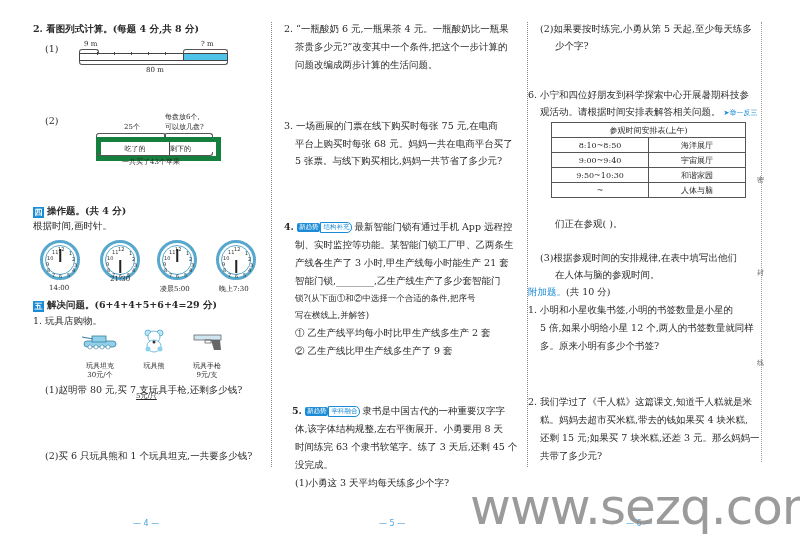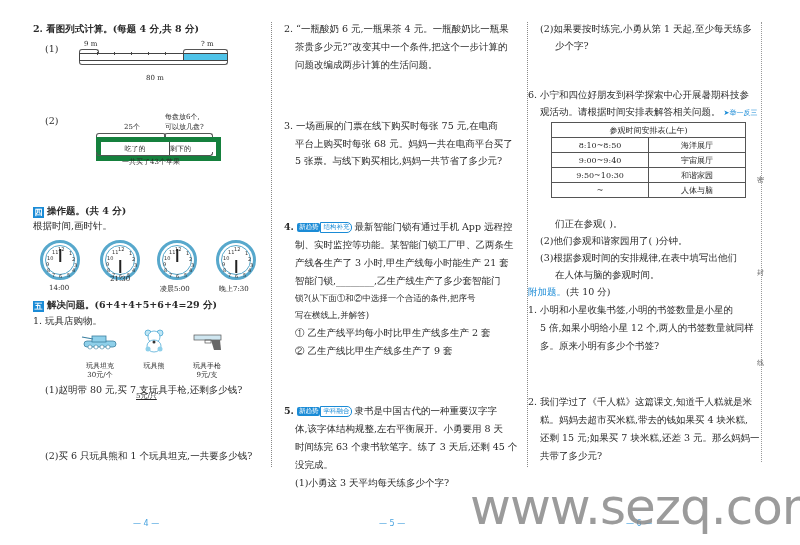--- a/index.html
+++ b/index.html
@@ -56,21 +56,21 @@
     <div class="abs" style="left:183px;top:49px;width:43px;height:3px;border:1px solid #555;border-bottom:none;border-radius:3px 3px 0 0;"></div>
     <div class="bar" style="left:79px;top:53px;width:104px;"></div>
     <div class="bar" style="left:183px;top:53px;width:43px;background:#4fc3e8;"></div>
     <div class="abs" style="left:97px;top:52px;width:1px;height:3px;background:#444;"></div>
     <div class="abs" style="left:114px;top:52px;width:1px;height:3px;background:#444;"></div>
     <div class="abs" style="left:131px;top:52px;width:1px;height:3px;background:#444;"></div>
     <div class="abs" style="left:148px;top:52px;width:1px;height:3px;background:#444;"></div>
     <div class="abs" style="left:165px;top:52px;width:1px;height:3px;background:#444;"></div>
     <div class="abs" style="left:79px;top:61px;width:147px;height:3px;border:1px solid #555;border-top:none;border-radius:0 0 3px 3px;"></div>
   </div>
-  <div class="abs small" style="left:146px;top:66px;margin-top:8px;">80 m</div>
+  <div class="abs small" style="left:146px;top:66px;">80 m</div>
 
   <div class="abs t" style="left:45px;top:112px;">(2)</div>
   <div class="abs small" style="left:165px;top:112px;">每盘放6个,</div>
   <div class="abs small" style="left:165px;top:122px;">可以放几盘?</div>
   <div class="abs small" style="left:124px;top:122px;">25个</div>
   <div class="abs" style="left:96px;top:133px;width:68px;height:3px;border:1px solid #555;border-bottom:none;border-radius:3px 3px 0 0;"></div>
   <div class="abs" style="left:164px;top:133px;width:47px;height:3px;border:1px solid #555;border-bottom:none;border-radius:3px 3px 0 0;"></div>
   <div class="abs" style="left:96px;top:137px;width:115px;height:14px;border:5px solid #15803d;display:flex;">
     <div style="width:68px;border-right:1px solid #444;font-size:7px;line-height:14px;text-align:center;">吃了的</div>
     <div style="flex:1;font-size:7px;line-height:14px;text-align:left;">剩下的</div>
@@ -208,34 +208,34 @@
     <span class="badge solid">新趋势</span><span class="badge outline">结构补充</span><span>最新智能门锁有通过手机 App 远程控</span>
   </div>
   <div class="abs t" style="left:27px;top:236px;">制、实时监控等功能。某智能门锁工厂甲、乙两条生</div>
   <div class="abs t" style="left:27px;top:254px;">产线各生产了 3 小时,甲生产线每小时能生产 21 套</div>
   <div class="abs t" style="left:27px;top:272px;">智能门锁,________,乙生产线生产了多少套智能门</div>
   <div class="abs t" style="left:27px;top:290px;font-size:8.5px;">锁?(从下面①和②中选择一个合适的条件,把序号</div>
   <div class="abs t" style="left:27px;top:307px;font-size:8.5px;">写在横线上,并解答)</div>
   <div class="abs t" style="left:27px;top:324px;">① 乙生产线平均每小时比甲生产线多生产 2 套</div>
   <div class="abs t" style="left:27px;top:342px;">② 乙生产线比甲生产线多生产了 9 套</div>
 
-  <div class="abs t" style="left:16px;top:402px;">
+  <div class="abs t" style="left:24px;top:402px;">
     <span class="q">5.</span>
     <span class="badge solid">新趋势</span><span class="badge outline">学科融合</span><span>隶书是中国古代的一种重要汉字字</span>
   </div>
   <div class="abs t" style="left:27px;top:420px;">体,该字体结构规整,左右平衡展开。小勇要用 8 天</div>
   <div class="abs t" style="left:27px;top:438px;">时间练完 63 个隶书软笔字。练了 3 天后,还剩 45 个</div>
   <div class="abs t" style="left:27px;top:456px;">没完成。</div>
   <div class="abs t" style="left:27px;top:474px;">(1)小勇这 3 天平均每天练多少个字?</div>
 
   <div class="pageno" style="left:111px;">— 5 —</div>
 </div>
 
 <div class="col col3">
-  <div class="abs t" style="left:14px;top:20px;">(2)如果要按时练完,小勇从第 1 天起,至少每天练多</div>
+  <div class="abs t" style="left:14px;top:20px;">(2)如果要按时练完,小勇从第 5 天起,至少每天练多</div>
   <div class="abs t" style="left:29px;top:37px;">少个字?</div>
 
   <div class="abs t" style="left:2px;top:86px;">6. 小宁和四位好朋友到科学探索中心开展暑期科技参</div>
   <div class="abs t" style="left:14px;top:103px;">
     <span>观活动。请根据时间安排表解答相关问题。</span>
     <span class="blue" style="font-size:7px;font-family:'DejaVu Sans',sans-serif;">➤举一反三</span>
   </div>
 
   <table class="sched" style="left:25px;top:122px;width:195px;">
     <tbody>
@@ -255,21 +255,20 @@
           <td>和谐家园</td>
         </tr>
     <tr>
           <td>~</td>
           <td>人体与脑</td>
         </tr>
   </tbody>
     </table>
 
   <div class="abs t" style="left:29px;top:215px;">们正在参观(        )。</div>
-  <div class="abs t" style="left:14px;top:232px;">(2)他们参观和谐家园用了(      )分钟。</div>
   <div class="abs t" style="left:14px;top:249px;">(3)根据参观时间的安排规律,在表中填写出他们</div>
   <div class="abs t" style="left:29px;top:266px;">在人体与脑的参观时间。</div>
 
   <div class="abs t" style="left:2px;top:283px;">
     <span class="blue">附加题。</span><span>(共 10 分)</span>
   </div>
   <div class="abs t" style="left:2px;top:301px;">1. 小明和小星收集书签,小明的书签数量是小星的</div>
   <div class="abs t" style="left:14px;top:319px;">5 倍,如果小明给小星 12 个,两人的书签数量就同样</div>
   <div class="abs t" style="left:14px;top:337px;">多。原来小明有多少个书签?</div>
 

